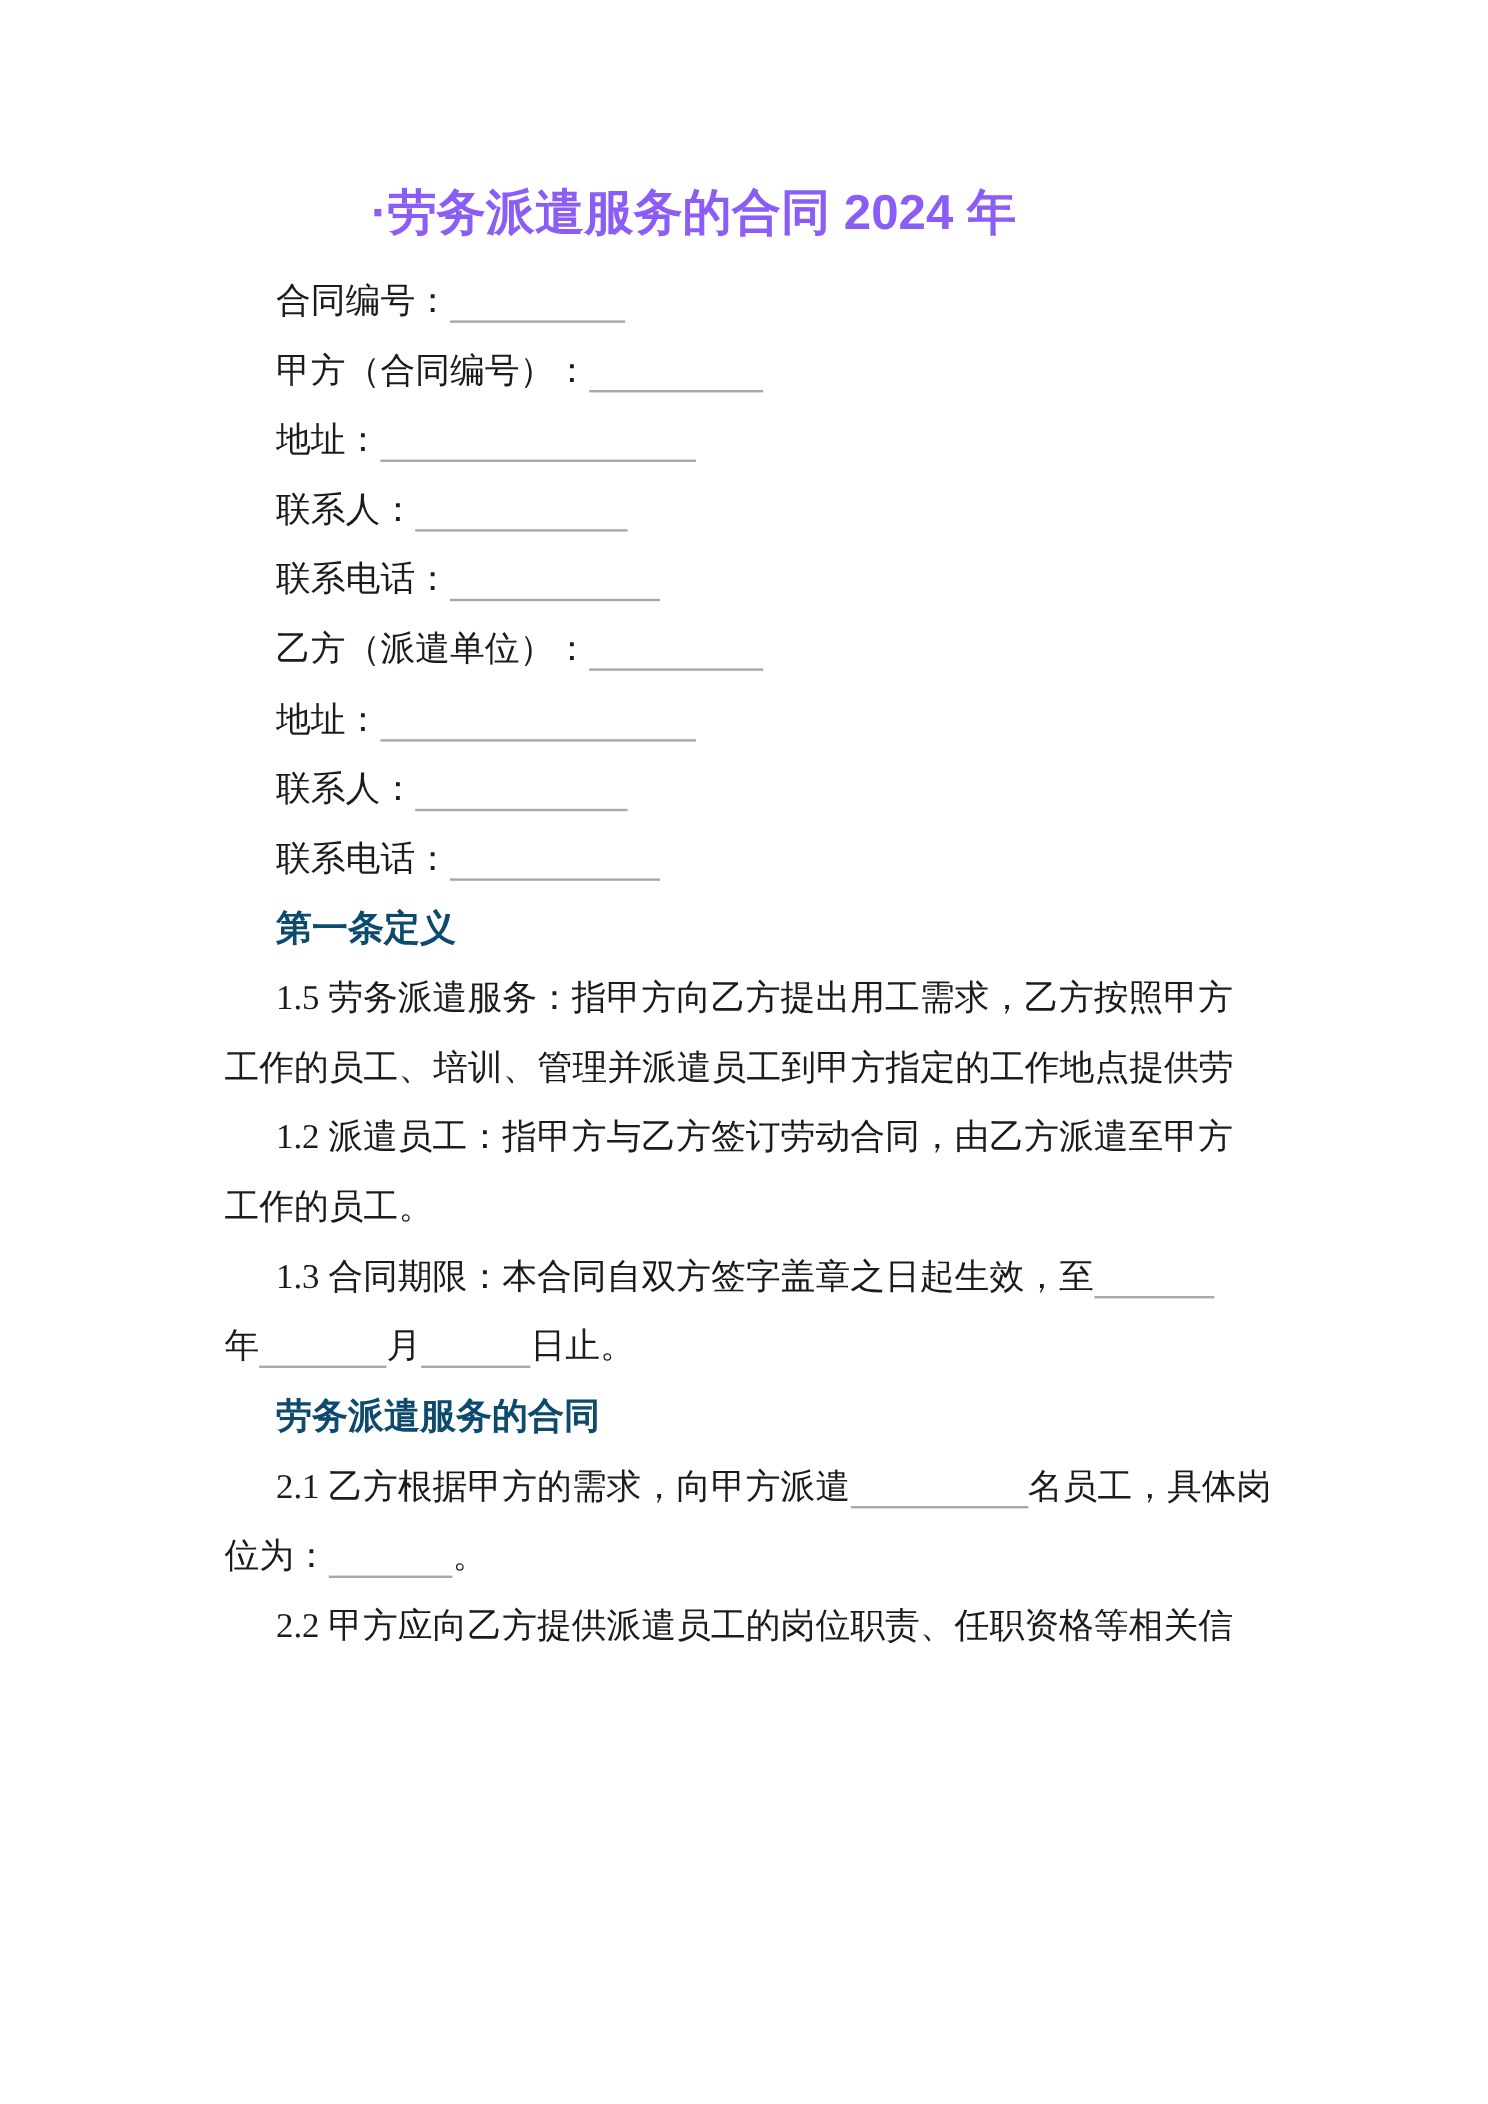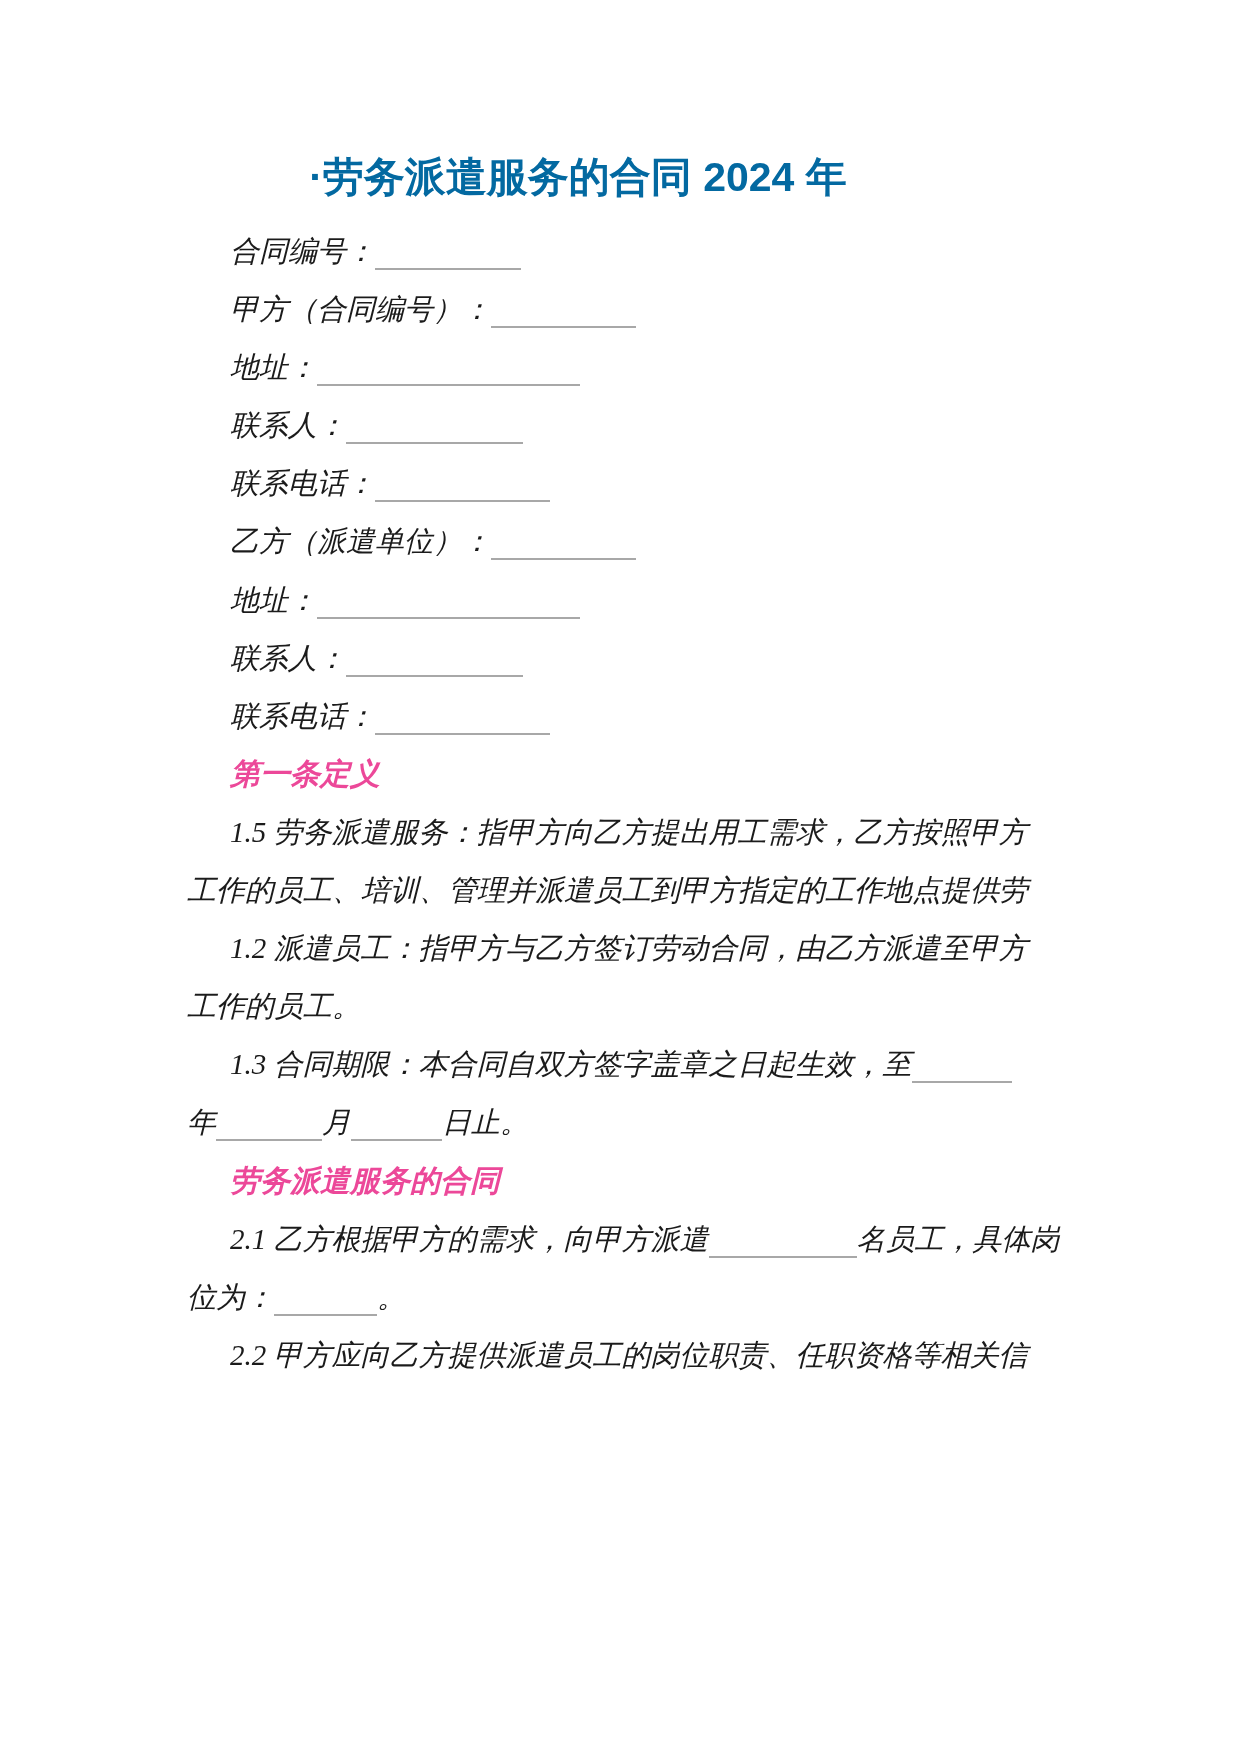--- a/index.html
+++ b/index.html
@@ -20,36 +20,35 @@
   }
   .doc-title {
     margin: 0 0 17px 0;
     height: 56px;
     line-height: 56px;
     text-align: center;
     transform: translateX(-42px);
     font-family: "Liberation Sans", "DejaVu Sans", sans-serif;
     font-weight: 700;
     font-size: 41px;
-    color: #0369a1;
+    color: #8b5cf6;
     white-space: nowrap;
   }
   .line {
     height: 58.1px;
     line-height: 58.1px;
     font-size: 29px;
     white-space: nowrap;
-    font-style: italic;
   }
   .ind { padding-left: 43px; }
   .heading {
     font-family: "Liberation Sans", "DejaVu Sans", sans-serif;
     font-weight: 700;
     font-size: 30px;
-    color: #ec4899;
+    color: #0c4a6e;
   }
   .blank {
     display: inline-block;
     height: 30px;
     border-bottom: 2px solid #a8a8a8;
     vertical-align: -9px;
   }
   .w146 { width: 146px; }
   .w145 { width: 145px; }
   .w263 { width: 263px; }

